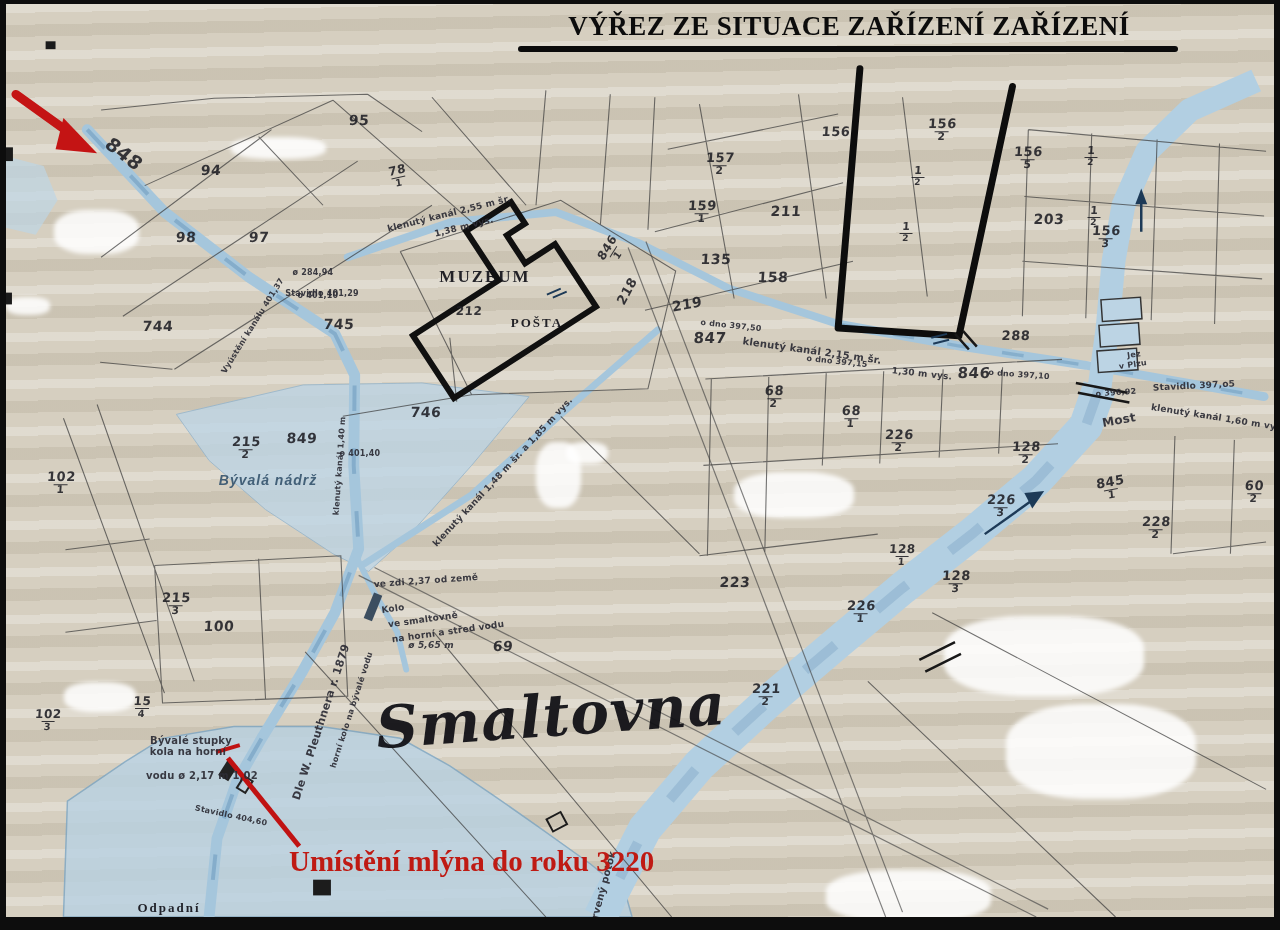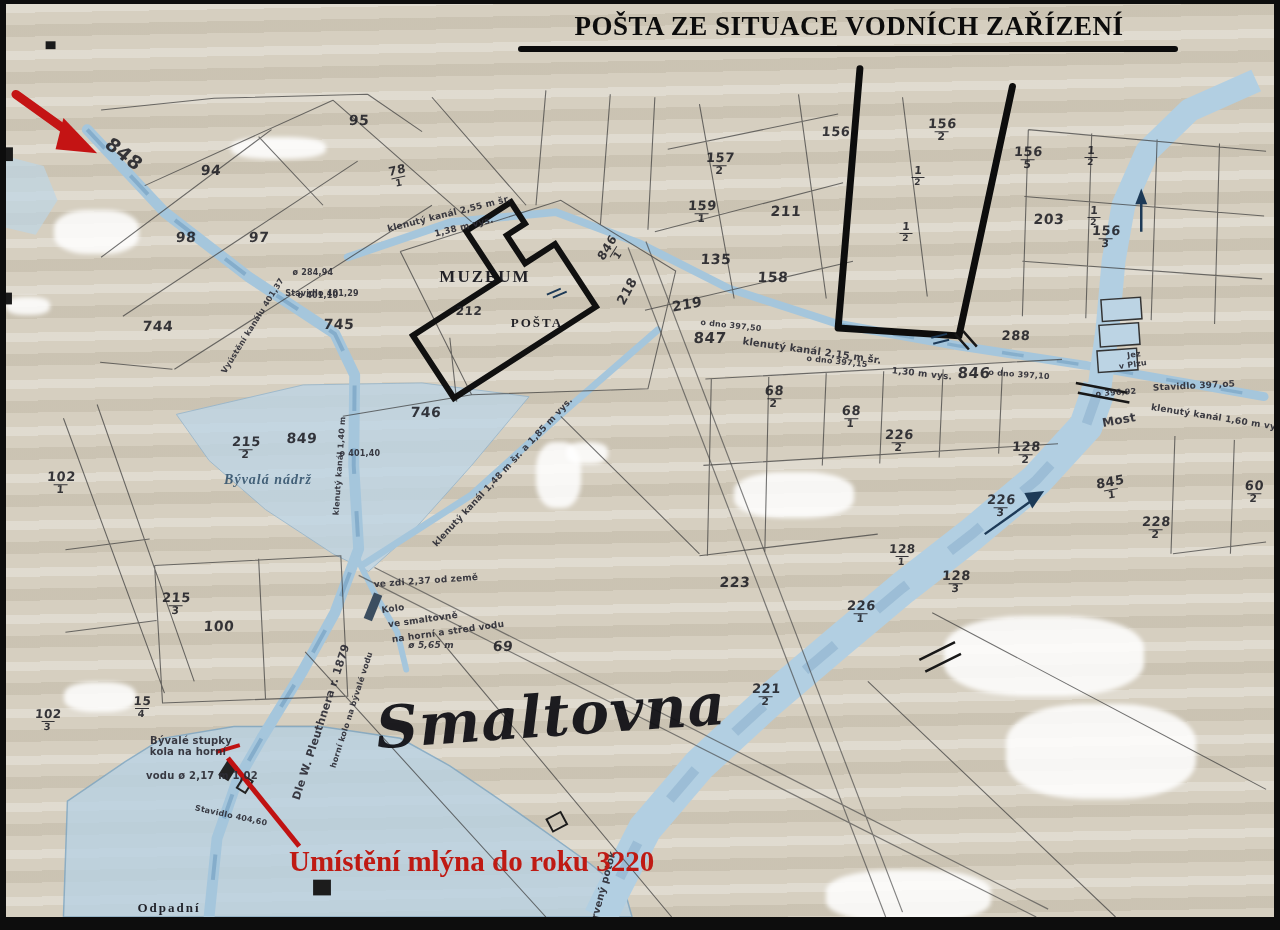--- a/index.html
+++ b/index.html
@@ -16,21 +16,21 @@
   .paper > svg{position:absolute;left:0;top:0;width:100%;height:100%;}
   .patch{position:absolute;background:rgba(255,255,255,.85);filter:blur(2px);border-radius:40%;}
   .labels{position:absolute;left:0;top:0;width:100%;height:100%;pointer-events:none;}
   .lbl{position:absolute;white-space:nowrap;color:#1e1e24;
        font-family:"DejaVu Sans",sans-serif;line-height:1;}
   .lbl.hand{font-weight:bold;opacity:.88;letter-spacing:.5px;}
   .lbl.frac{display:flex;flex-direction:column;align-items:center;gap:1px;}
   .lbl .den{border-top:1.5px solid currentColor;padding:0 3px;font-size:.82em;}
   .lbl.note{color:#2d2d36;opacity:.92;font-weight:bold;letter-spacing:.2px;}
   .lbl.place{font-family:"Liberation Serif",serif;font-weight:bold;color:#13131a;letter-spacing:2px;opacity:.92;}
-  .lbl.wname{font-family:Liberation Serif, serif;font-style:italic;font-weight:bold;
+  .lbl.wname{font-family:Liberation Sans, sans-serif;font-style:italic;font-weight:bold;
              color:#3c5a73;letter-spacing:1px;opacity:.95;}
   .lbl.script{font-family:"DejaVu Serif",serif;font-style:italic;font-weight:bold;color:#0e0e13;
               letter-spacing:1px;opacity:.93;}
   .title{position:absolute;left:512px;top:7px;width:662px;text-align:center;
          font-family:"Liberation Serif",serif;font-weight:bold;font-size:27px;color:#0c0c0c;
          letter-spacing:.5px;}
   .title-underline{position:absolute;left:512px;top:42px;width:660px;height:6px;background:#0b0b0b;
          border-radius:3px;}
   .red-top{position:absolute;left:24px;top:50px;font-family:"Liberation Serif",serif;
          font-weight:bold;font-size:30px;color:#bf1a13;}
@@ -297,17 +297,17 @@
         <div class="lbl note" style="left: 225px; top: 812px; font-size: 8px; transform: translate(-50%, -50%) rotate(12deg);">Stavidlo 404,60</div>
         <div class="lbl note" style="left: 1113px; top: 416px; font-size: 12px; transform: translate(-50%, -50%) rotate(-10deg);">Most</div>
         <div class="lbl note" style="left: 596px; top: 888px; font-size: 10px; transform: translate(-50%, -50%) rotate(-75deg);">Červený potok</div>
         <div class="lbl place" style="left: 479px; top: 272px; font-size: 17px; transform: translate(-50%, -50%) rotate(0deg);">MUZEUM</div>
         <div class="lbl place" style="left: 531px; top: 318px; font-size: 13px; transform: translate(-50%, -50%) rotate(0deg);">POŠTA</div>
         <div class="lbl wname" style="left: 262px; top: 476px; font-size: 14px; transform: translate(-50%, -50%) rotate(0deg);">Bývalá nádrž</div>
         <div class="lbl place" style="left: 163px; top: 903px; font-size: 13px; transform: translate(-50%, -50%) rotate(0deg);">Odpadní</div>
         <div class="lbl script" style="left: 545px; top: 712px; font-size: 58px; transform: translate(-50%, -50%) rotate(-4deg);">Smaltovna</div>
       </div>
 
-    <div class="title">POŠTA ZE SITUACE VODNÍCH ZAŘÍZENÍ</div>
+    <div class="title">VÝŘEZ ZE SITUACE ZAŘÍZENÍ ZAŘÍZENÍ</div>
     <div class="title-underline"></div>
     <div class="red-bottom">Umístění mlýna do roku 3220</div>
   </div>
 </div>
 
 </body></html>

